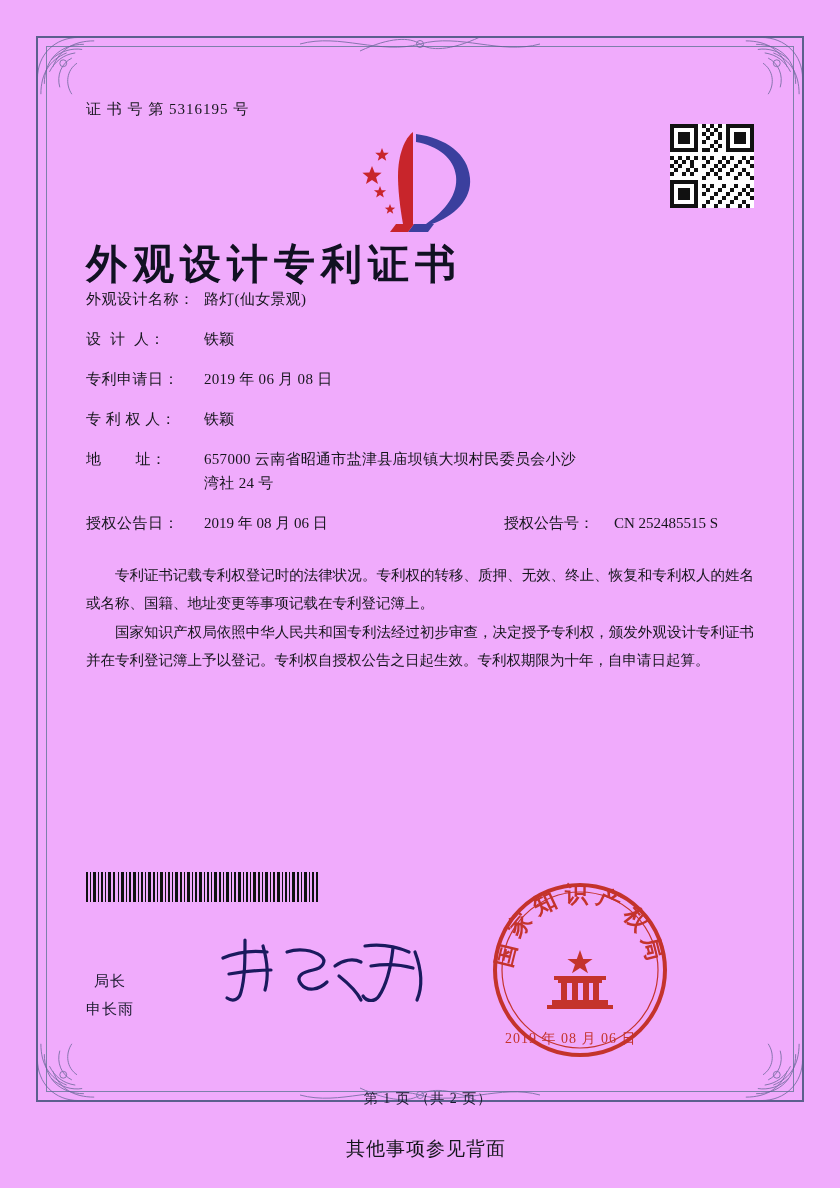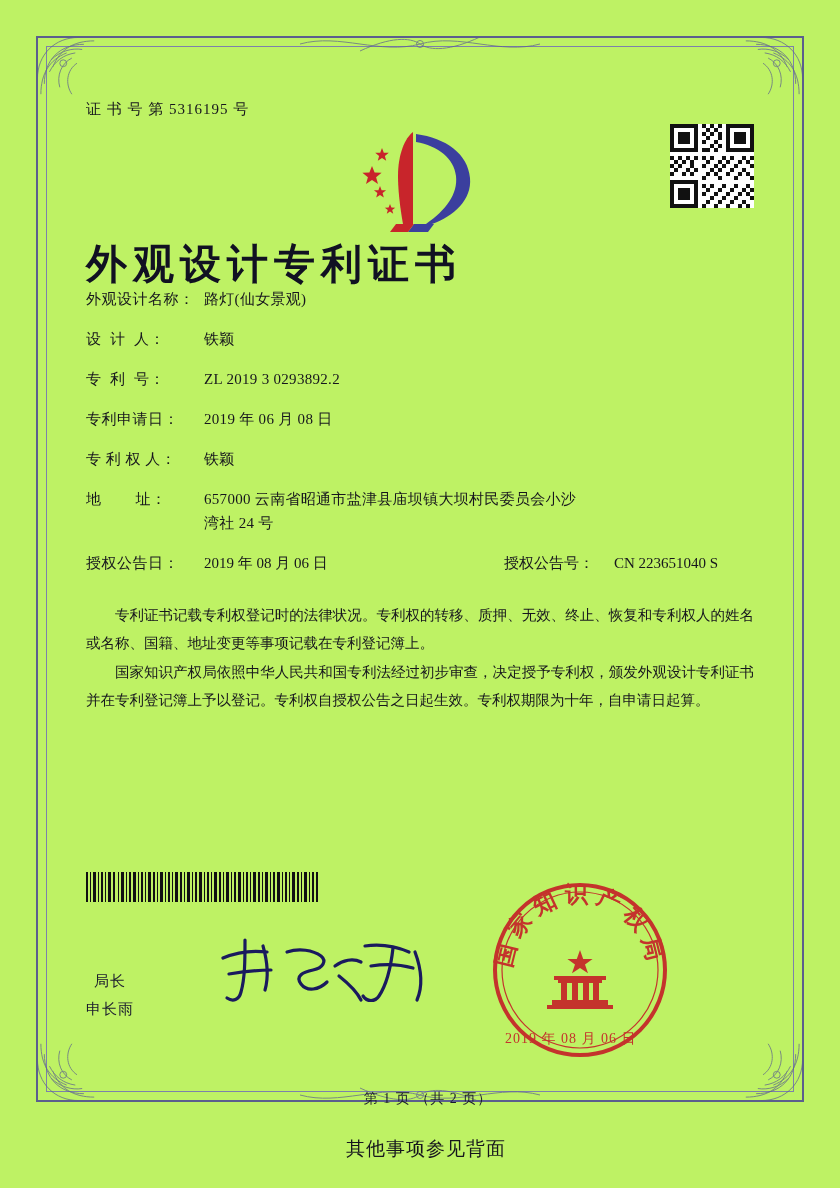--- a/index.html
+++ b/index.html
@@ -12,21 +12,21 @@
     height: 1188px;
     font-family: "Liberation Serif", "DejaVu Serif", serif;
     color: #1a1a2e;
     position: relative;
     overflow: hidden;
   }
 
   .page {
     position: absolute;
     inset: 0;
-    background: #bef264;
+    background: #f0abfc;
   }
 
   
   .frame-outer {
     position: absolute;
     left: 36px;
     top: 36px;
     right: 36px;
     bottom: 86px;
     border: 2px solid #5b5f8e;
@@ -413,24 +413,20 @@
       <div class="field-row">
         <div class="f-label">外观设计名称：</div>
         <div class="f-value">路灯(仙女景观)</div>
       </div>
 
       <div class="field-row">
         <div class="f-label">设  计  人：</div>
         <div class="f-value">铁颖</div>
       </div>
 
-      <div class="field-row">
-        <div class="f-label">专  利  号：</div>
-        <div class="f-value">ZL 2019 3 0293892.2</div>
-      </div>
 
       <div class="field-row">
         <div class="f-label">专利申请日：</div>
         <div class="f-value">2019 年 06 月 08 日</div>
       </div>
 
       <div class="field-row">
         <div class="f-label">专 利 权 人：</div>
         <div class="f-value">铁颖</div>
       </div>
@@ -441,21 +437,21 @@
           <span>657000  云南省昭通市盐津县庙坝镇大坝村民委员会小沙</span>
           <span class="sub">湾社 24 号</span>
         </div>
       </div>
 
       <div class="field-row">
         <div class="f-label">授权公告日：</div>
         <div class="inline-pair">
           <div class="pair-left">2019 年 08 月 06 日</div>
           <div class="pair-right-label">授权公告号：</div>
-          <div>CN 223651040 S</div>
+          <div>CN 252485515 S</div>
         </div>
       </div>
 
     </div>
 
     <div class="body-text">
       <p>专利证书记载专利权登记时的法律状况。专利权的转移、质押、无效、终止、恢复和专利权人的姓名或名称、国籍、地址变更等事项记载在专利登记簿上。</p>
       <p>国家知识产权局依照中华人民共和国专利法经过初步审查，决定授予专利权，颁发外观设计专利证书并在专利登记簿上予以登记。专利权自授权公告之日起生效。专利权期限为十年，自申请日起算。</p>
     </div>
 

